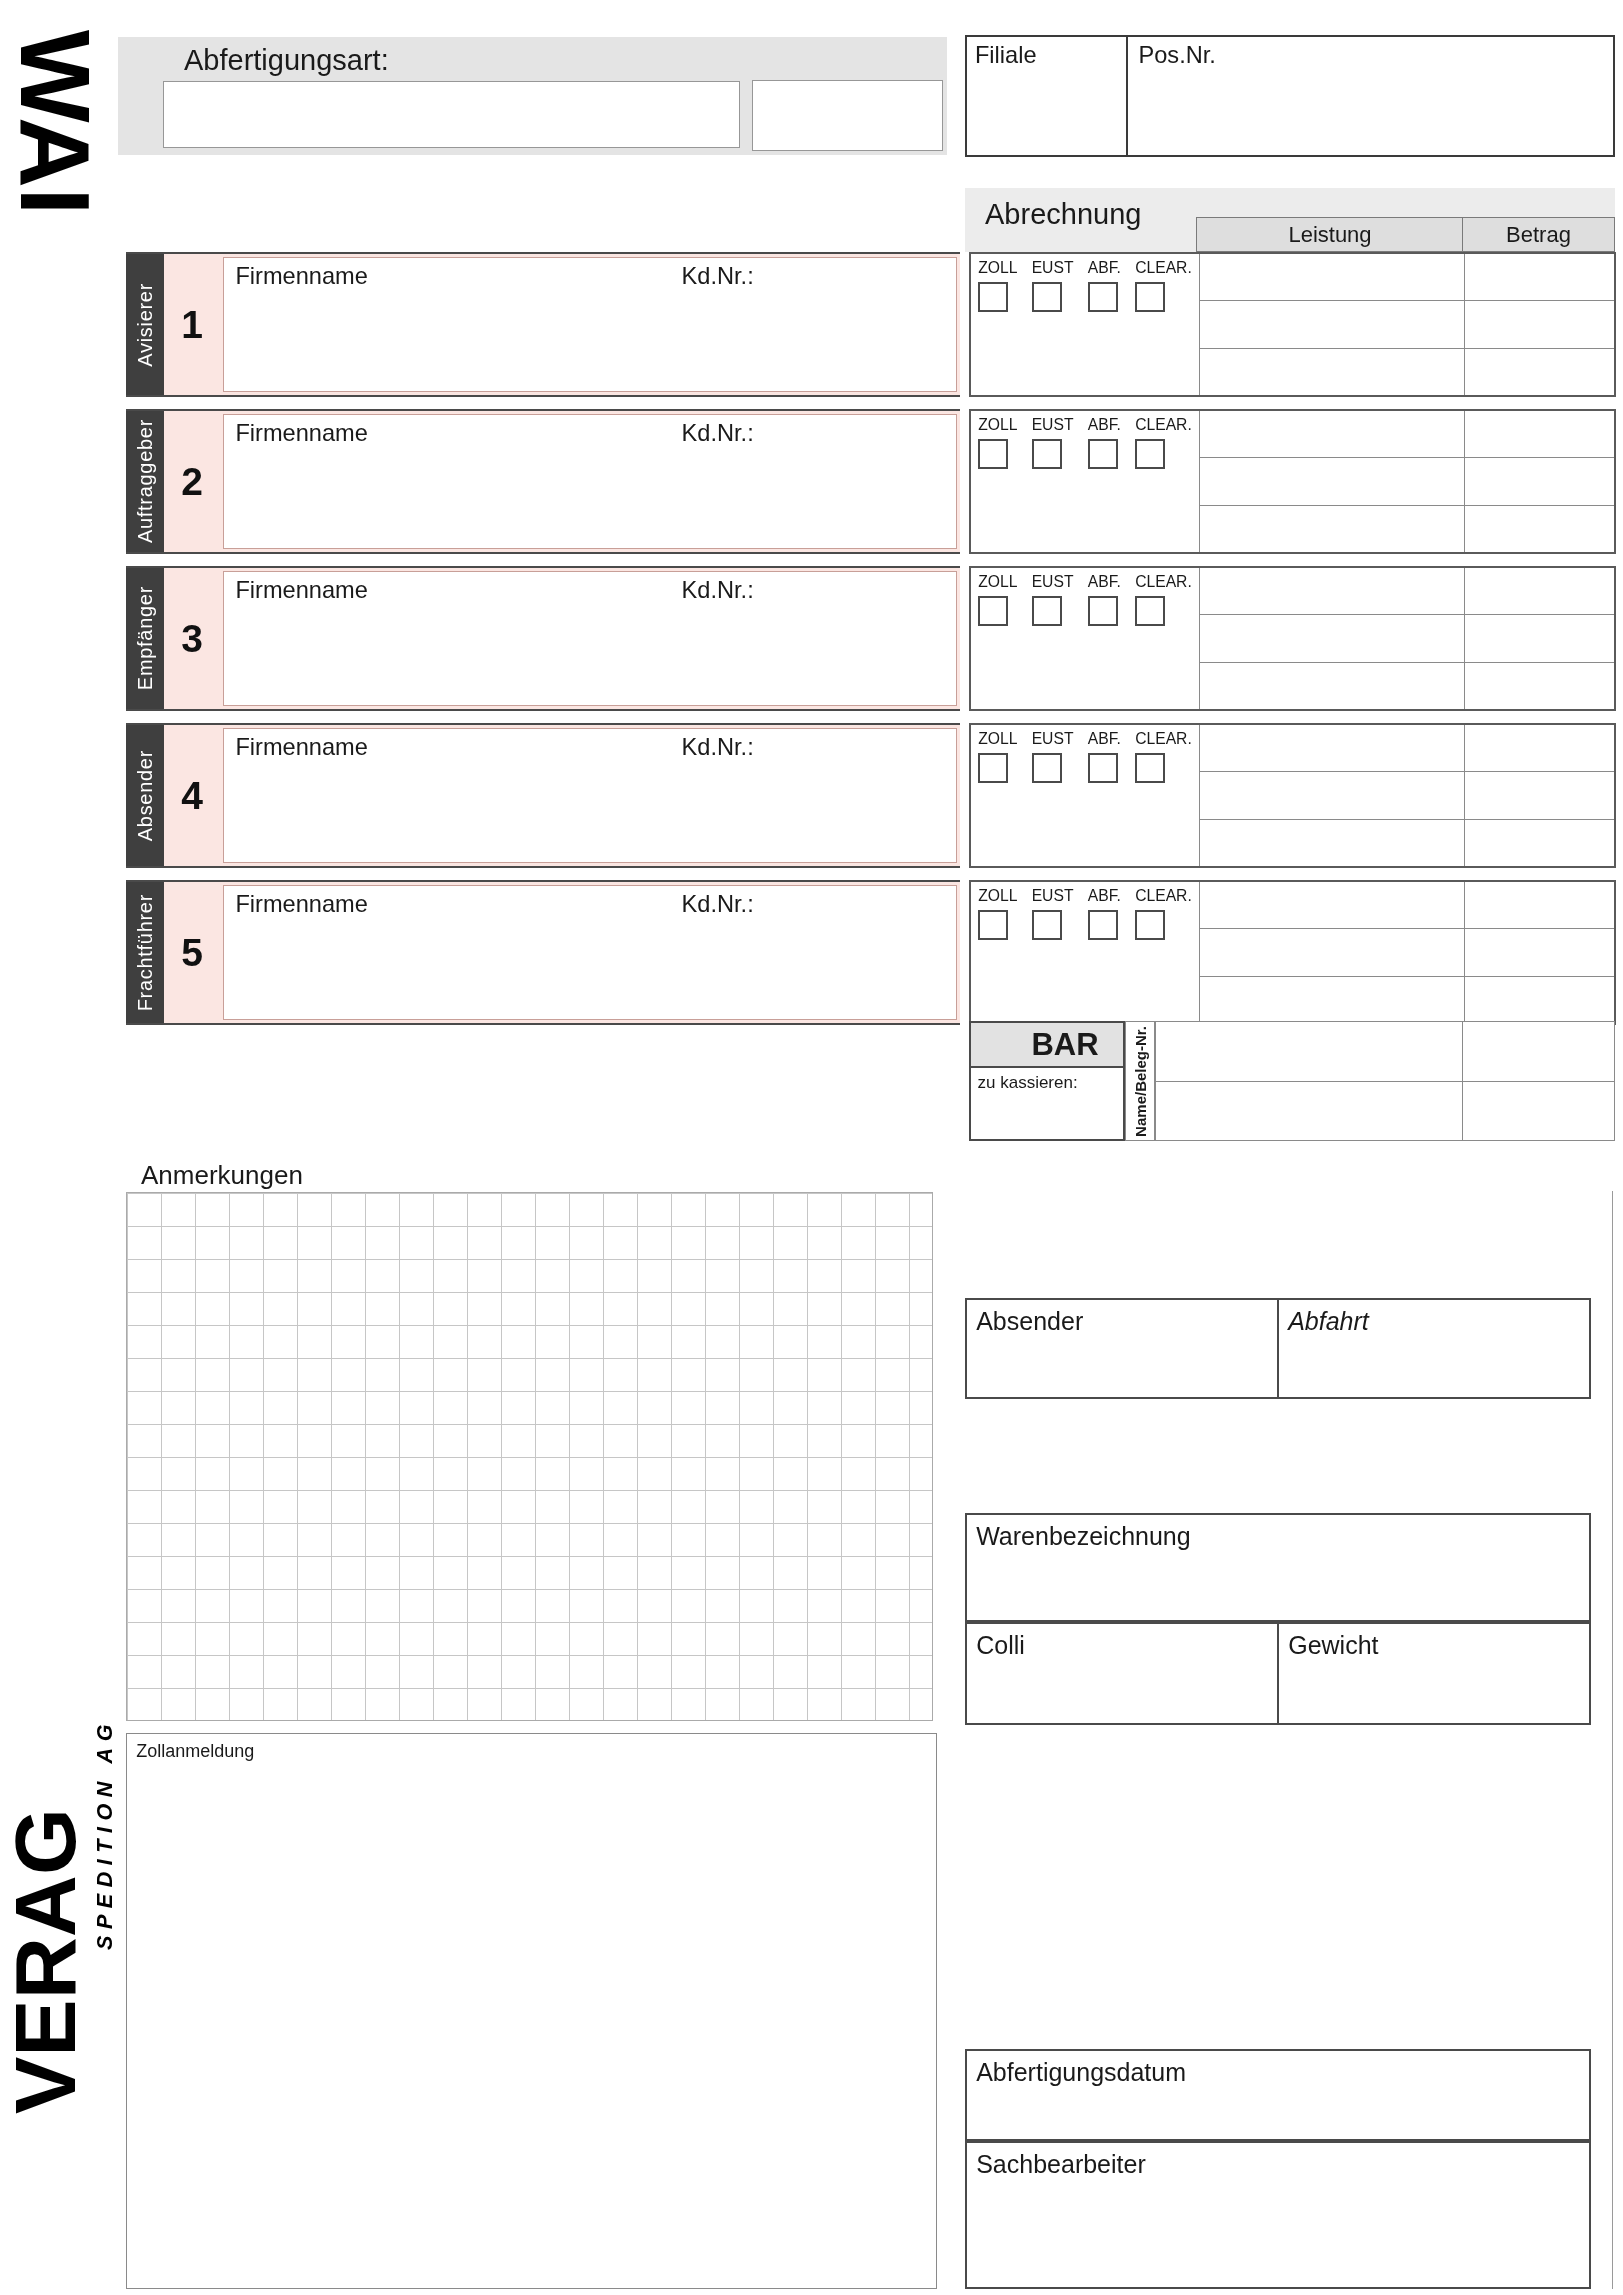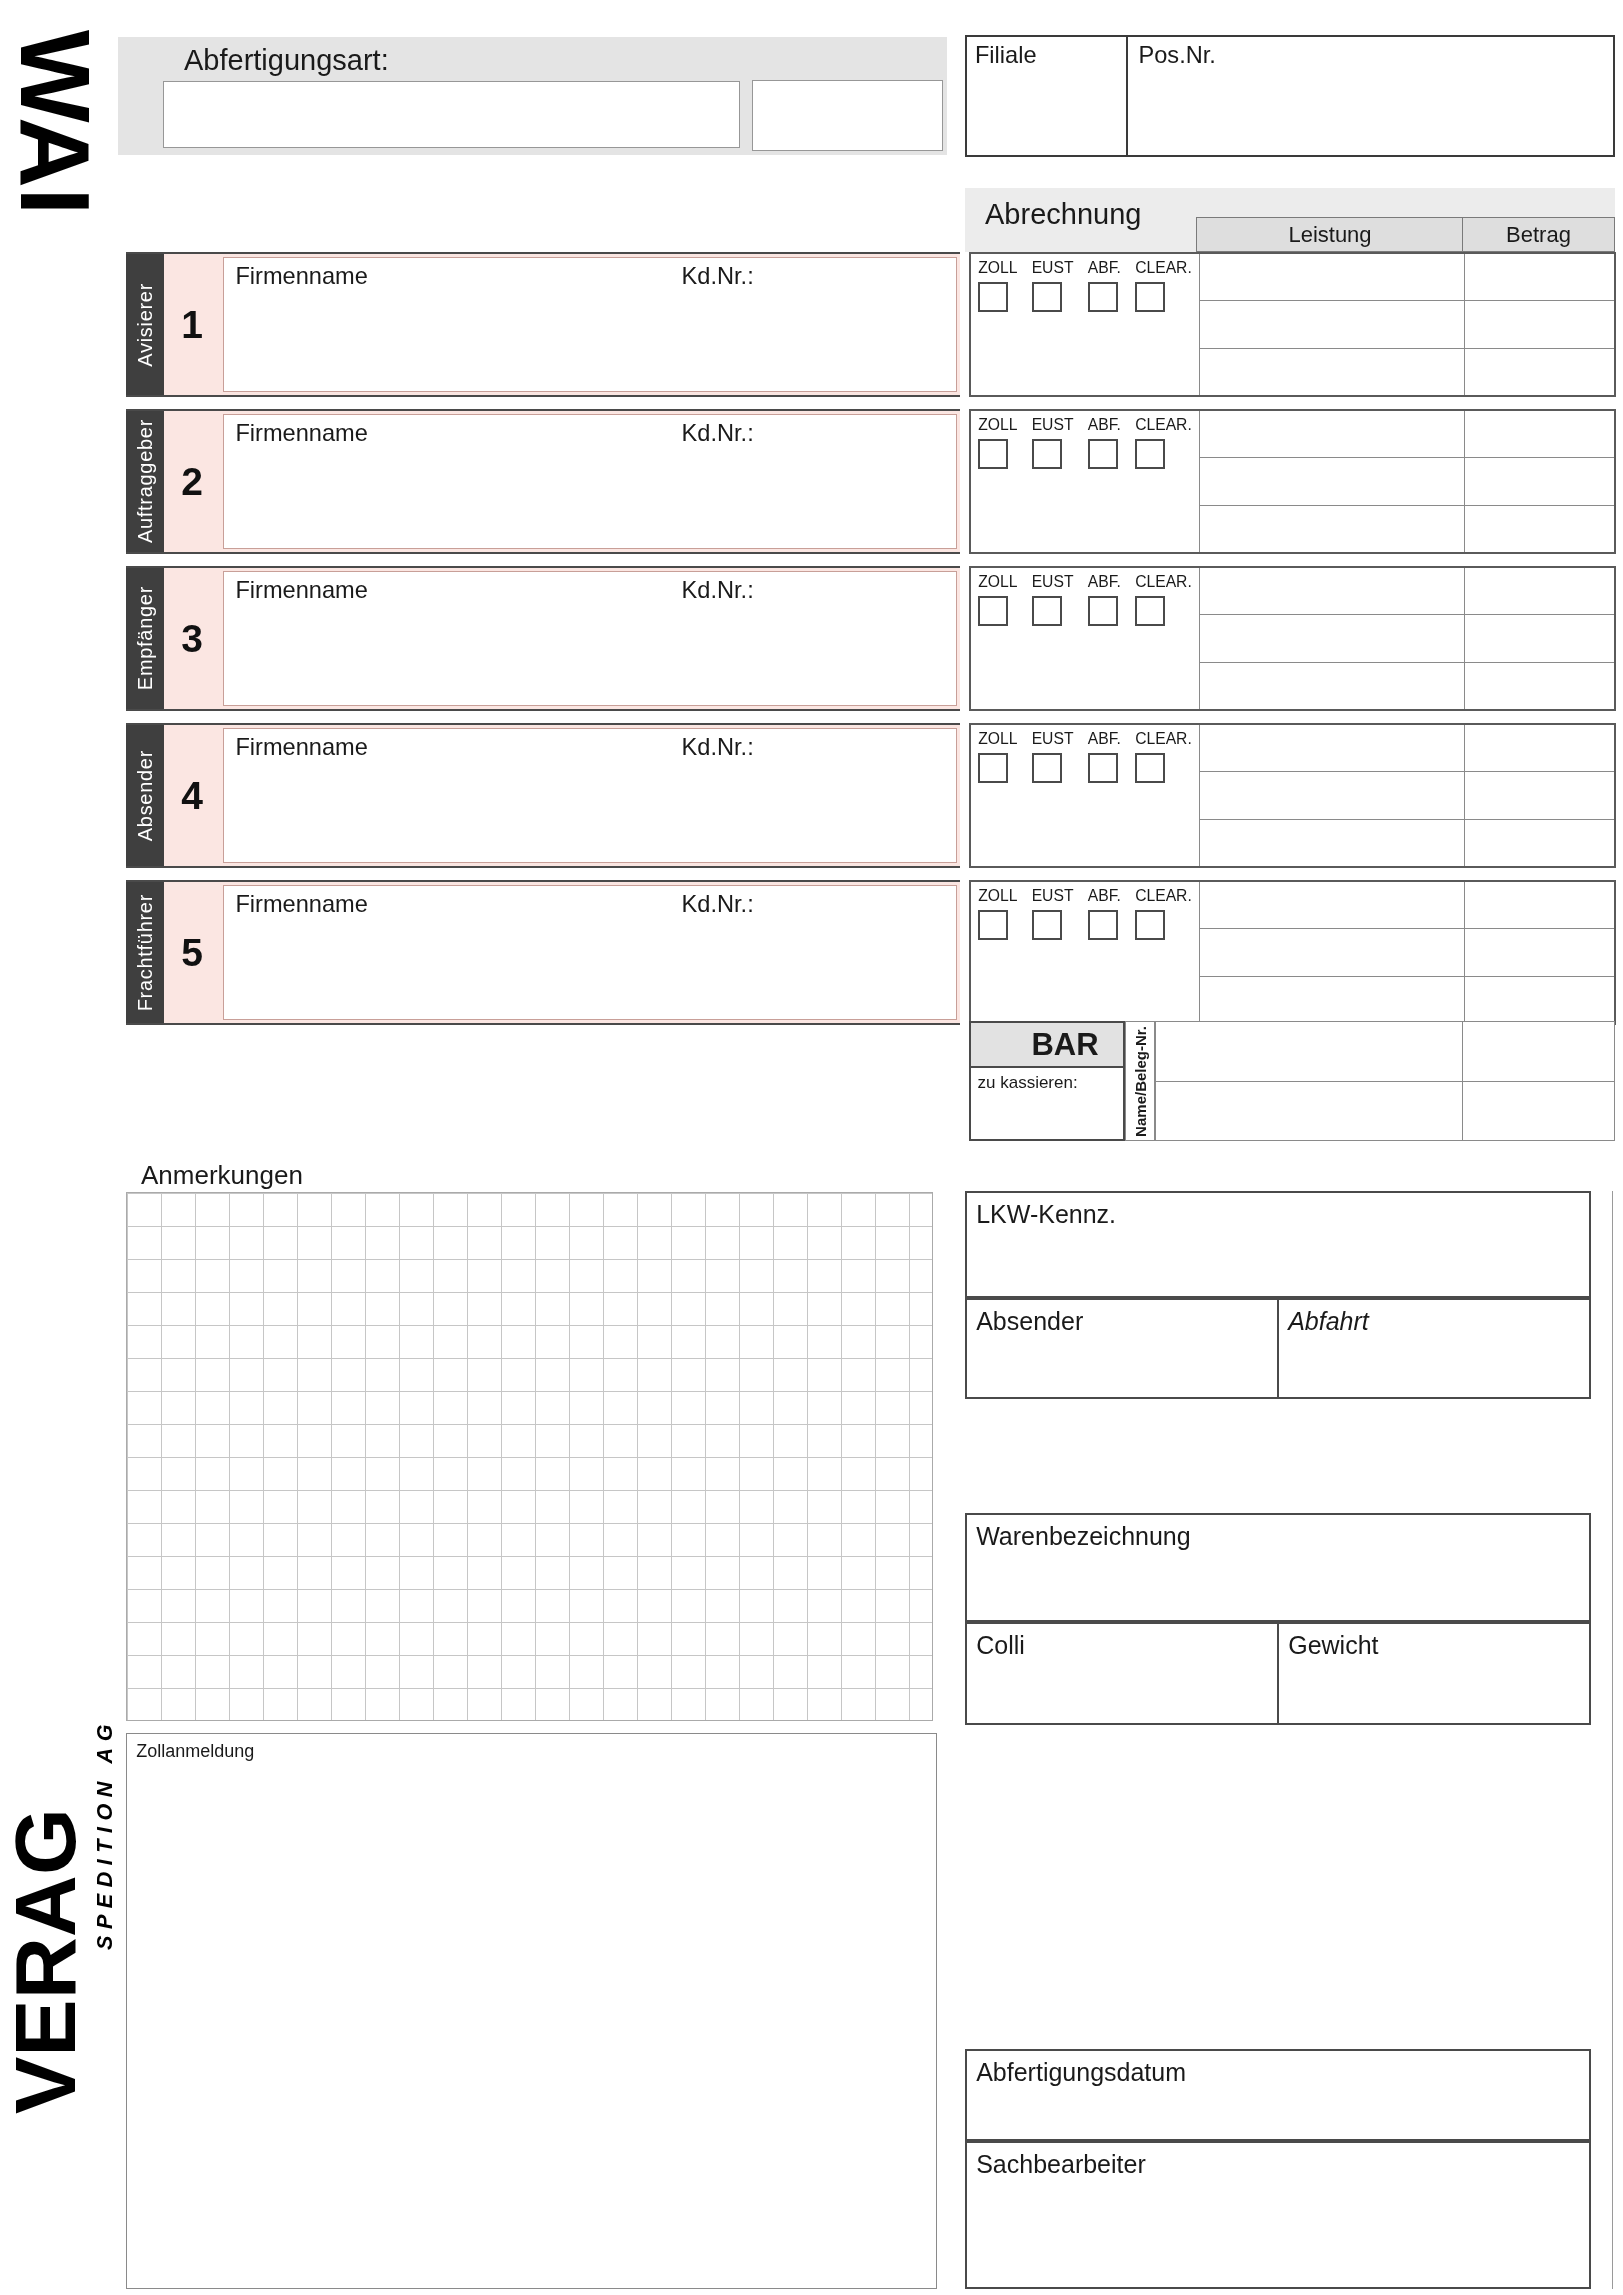--- a/index.html
+++ b/index.html
@@ -323,23 +323,20 @@
     <span class="vert-ccw">Name/Beleg-Nr.</span>
   </div>
   <div id="bar-table">
     <div id="bar-hline"></div>
     <div id="bar-vline"></div>
   </div>
 
   <div class="abs" id="anmerkungen-label">Anmerkungen</div>
   <div class="abs" id="anmerkungen-grid"></div>
 
-  <div class="rp-box rp-pad" id="lkw-box">
-    <span>LKW-Kennz.</span>
-  </div>
   <div class="rp-box" id="ankunft-row">
     <div class="rp-pad" id="ankunft-cell">
       <span>Absender</span>
     </div>
     <div class="rp-pad" id="abfahrt-cell">
       <span>Abfahrt</span>
     </div>
   </div>
   <div class="rp-box rp-pad" id="waren-box">
     <span>Warenbezeichnung</span>

